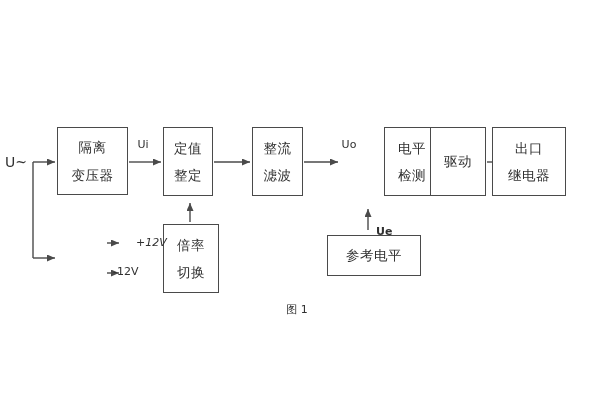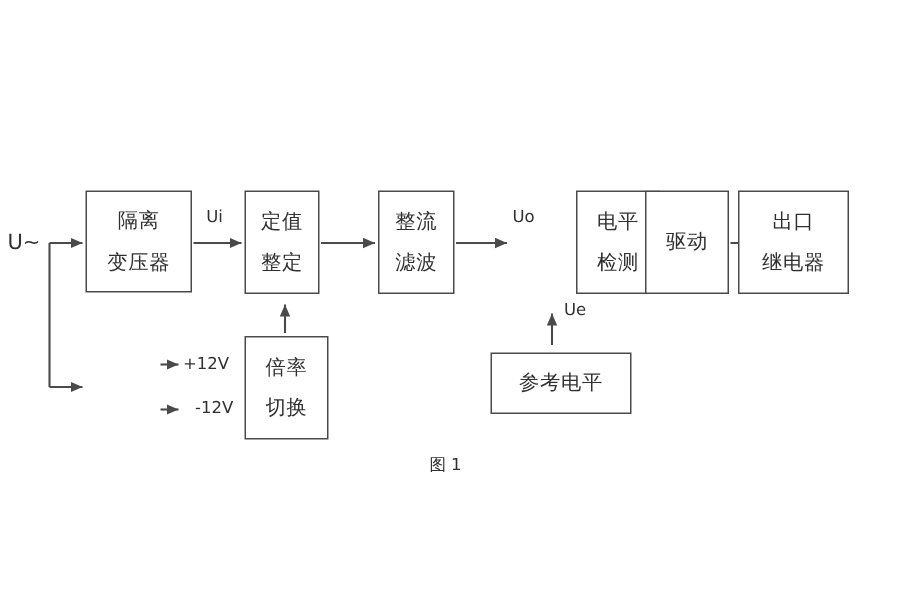--- a/index.html
+++ b/index.html
@@ -90,19 +90,19 @@
     <span>切换</span>
   </div>
 
   <div class="box" style="left:327px;top:235px;width:94px;height:41px;gap:0;">
     <span>参考电平</span>
   </div>
 
   <div class="lbl" style="left:5px;top:155px;font-size:14px;">U~</div>
   <div class="lbl c" style="left:129px;top:139px;width:28px;">Ui</div>
   <div class="lbl c" style="left:305px;top:139px;width:32px;margin-left:28px;">Uo</div>
-  <div class="lbl" style="left:376px;top:201px;">Ue</div>
-  <div class="lbl" style="left:122px;top:237px;">+12V</div>
-  <div class="lbl" style="left:130px;top:266px;">-12V</div>
+  <div class="lbl" style="left:376px;top:226px;font-weight:bold;">Ue</div>
+  <div class="lbl" style="left:136px;top:237px;font-style:italic;">+12V</div>
+  <div class="lbl" style="left:113px;top:266px;">-12V</div>
 
   <div class="lbl c" style="left:265px;top:292px;width:64px;margin-top:12px;">图 1</div>
 
 </div>
 
 </body></html>

